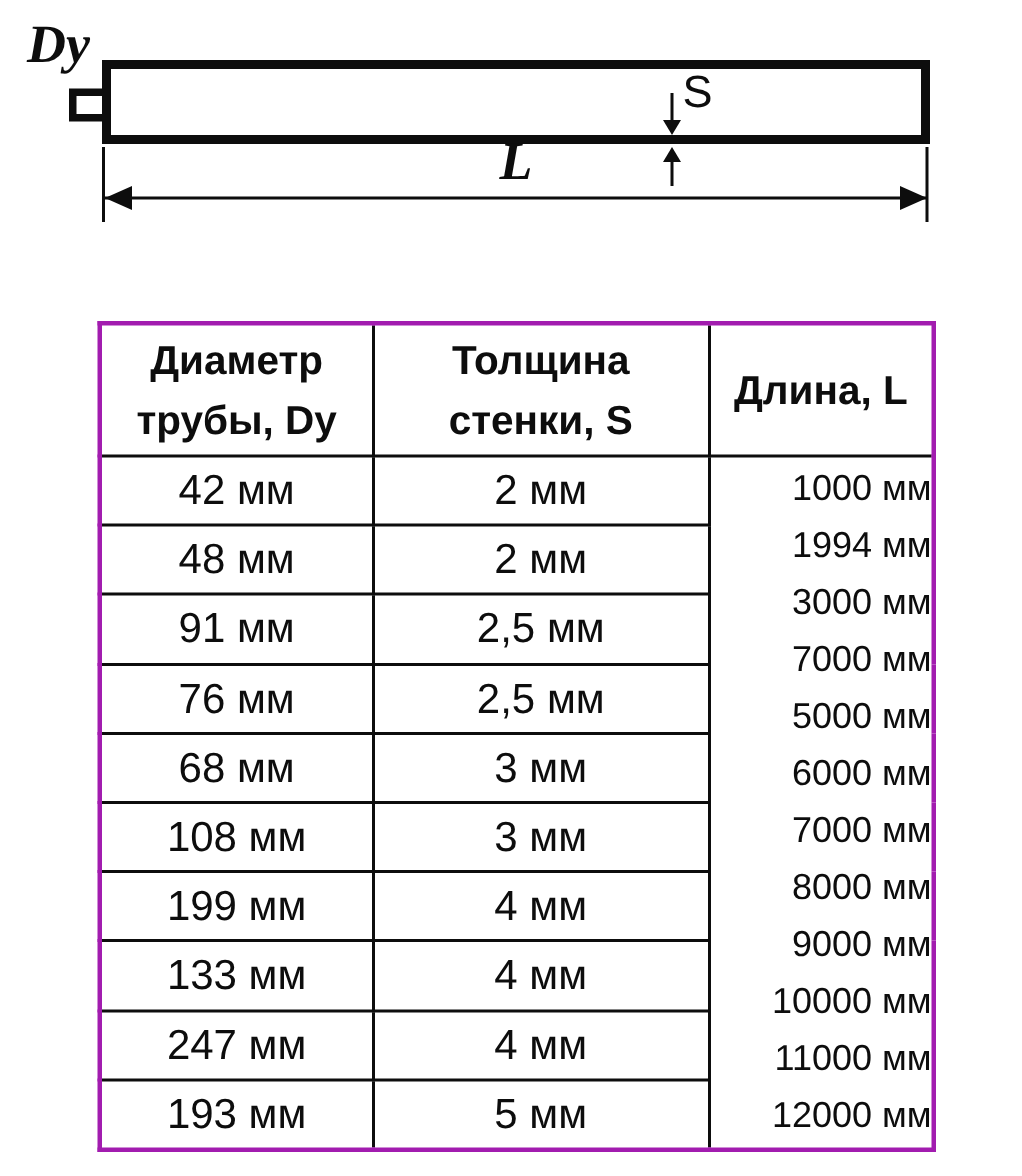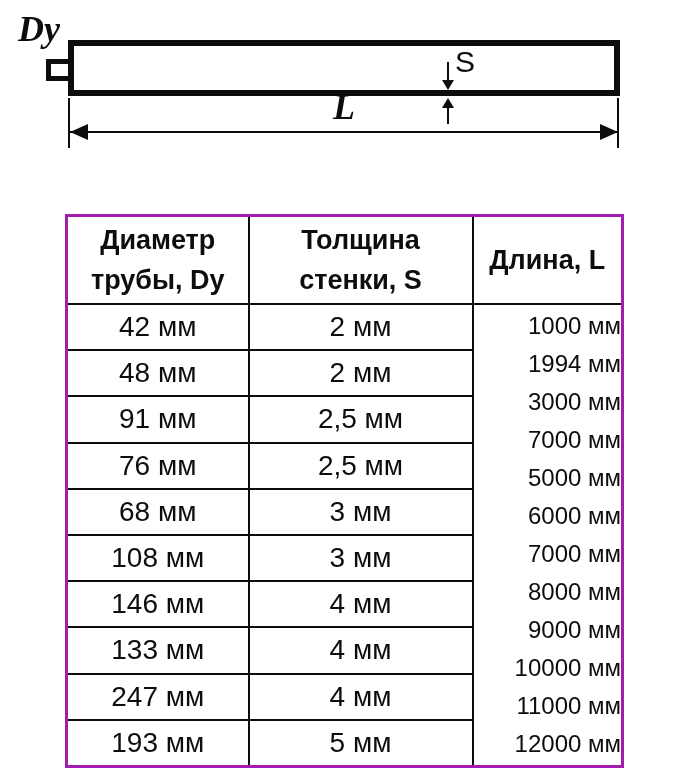--- a/index.html
+++ b/index.html
@@ -194,21 +194,21 @@
       </tr>
       <tr>
         <td class="val">68 мм</td>
         <td class="val">3 мм</td>
       </tr>
       <tr>
         <td class="val">108 мм</td>
         <td class="val">3 мм</td>
       </tr>
       <tr>
-        <td class="val">146 мм</td>
+        <td class="val">199 мм</td>
         <td class="val">4 мм</td>
       </tr>
       <tr>
         <td class="val">133 мм</td>
         <td class="val">4 мм</td>
       </tr>
       <tr>
         <td class="val">247 мм</td>
         <td class="val">4 мм</td>
       </tr>

